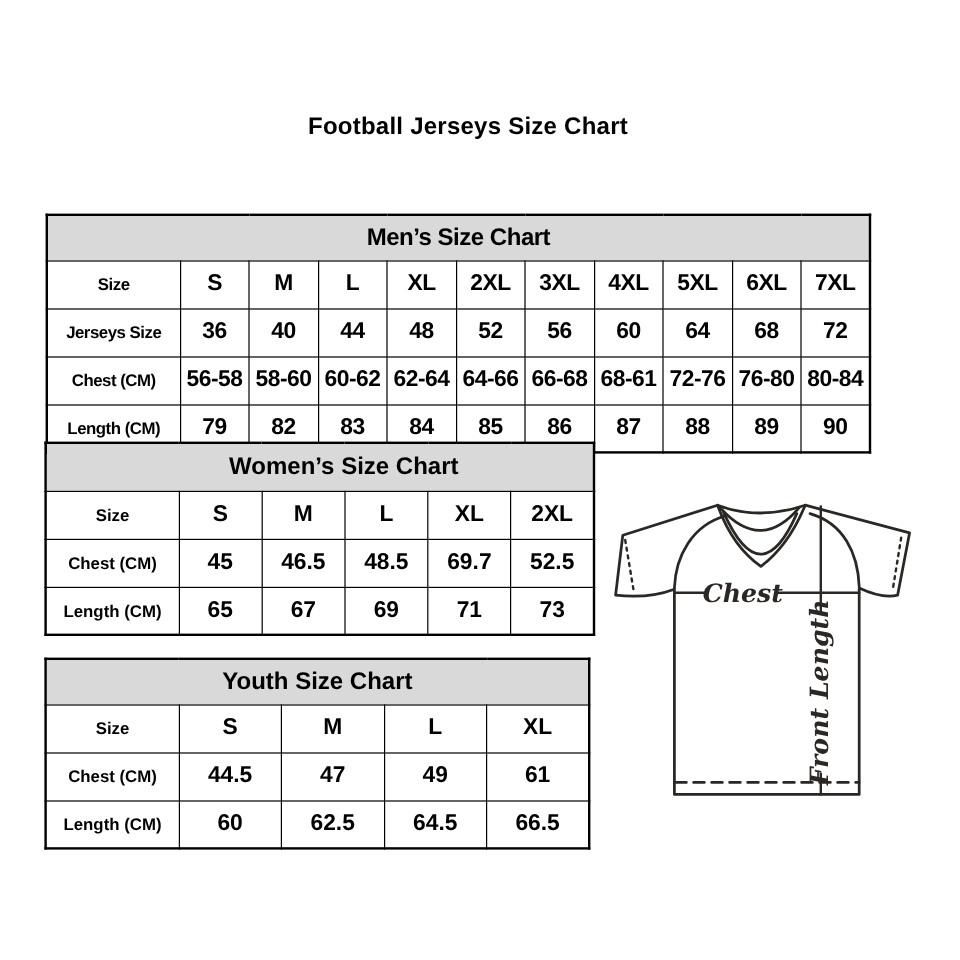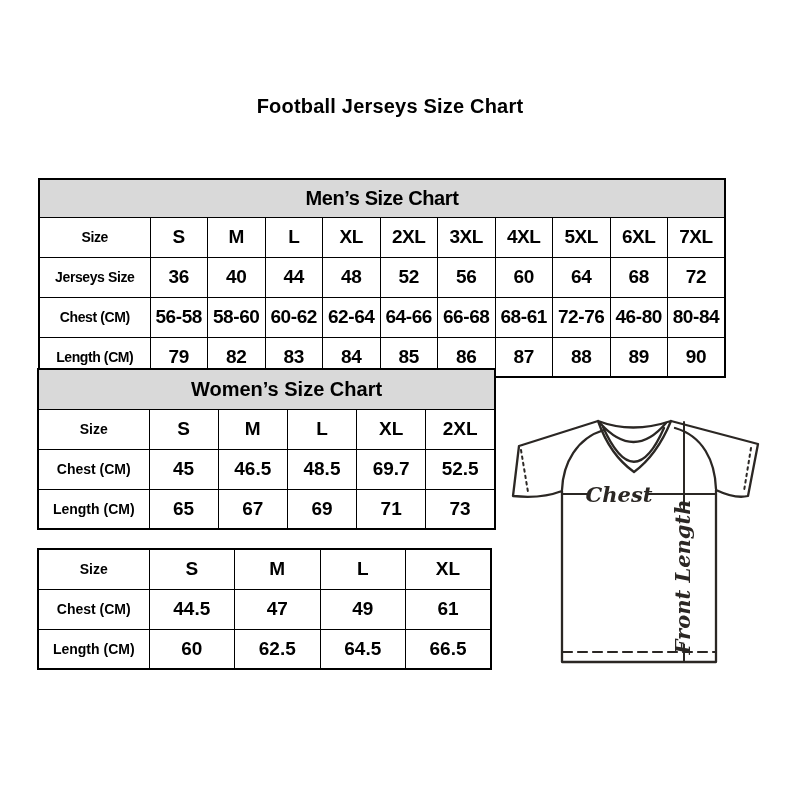--- a/index.html
+++ b/index.html
@@ -90,21 +90,21 @@
           <tr>
             <td class="rowlabel">Chest (CM)</td>
             <td>56-58</td>
             <td>58-60</td>
             <td>60-62</td>
             <td>62-64</td>
             <td>64-66</td>
             <td>66-68</td>
             <td>68-61</td>
             <td>72-76</td>
-            <td>46-80</td>
+            <td>76-80</td>
             <td>80-84</td>
           </tr>
           <tr>
             <td class="rowlabel">Length (CM)</td>
             <td>79</td>
             <td>82</td>
             <td>83</td>
             <td>84</td>
             <td>85</td>
             <td>86</td>
@@ -160,20 +160,23 @@
   <div class="tbl-wrap youth-wrap">
       <table class="size-table">
         <colgroup>
           <col style="width: 111px;">
           <col>
           <col>
           <col>
           <col>
         </colgroup>
         <tbody>
+          <tr class="hdr">
+            <td colspan="5" style="background: rgb(217, 217, 217);">Youth Size Chart</td>
+          </tr>
           <tr>
             <td class="rowlabel">Size</td>
             <td>S</td>
             <td>M</td>
             <td>L</td>
             <td>XL</td>
           </tr>
           <tr>
             <td class="rowlabel">Chest (CM)</td>
             <td>44.5</td>

